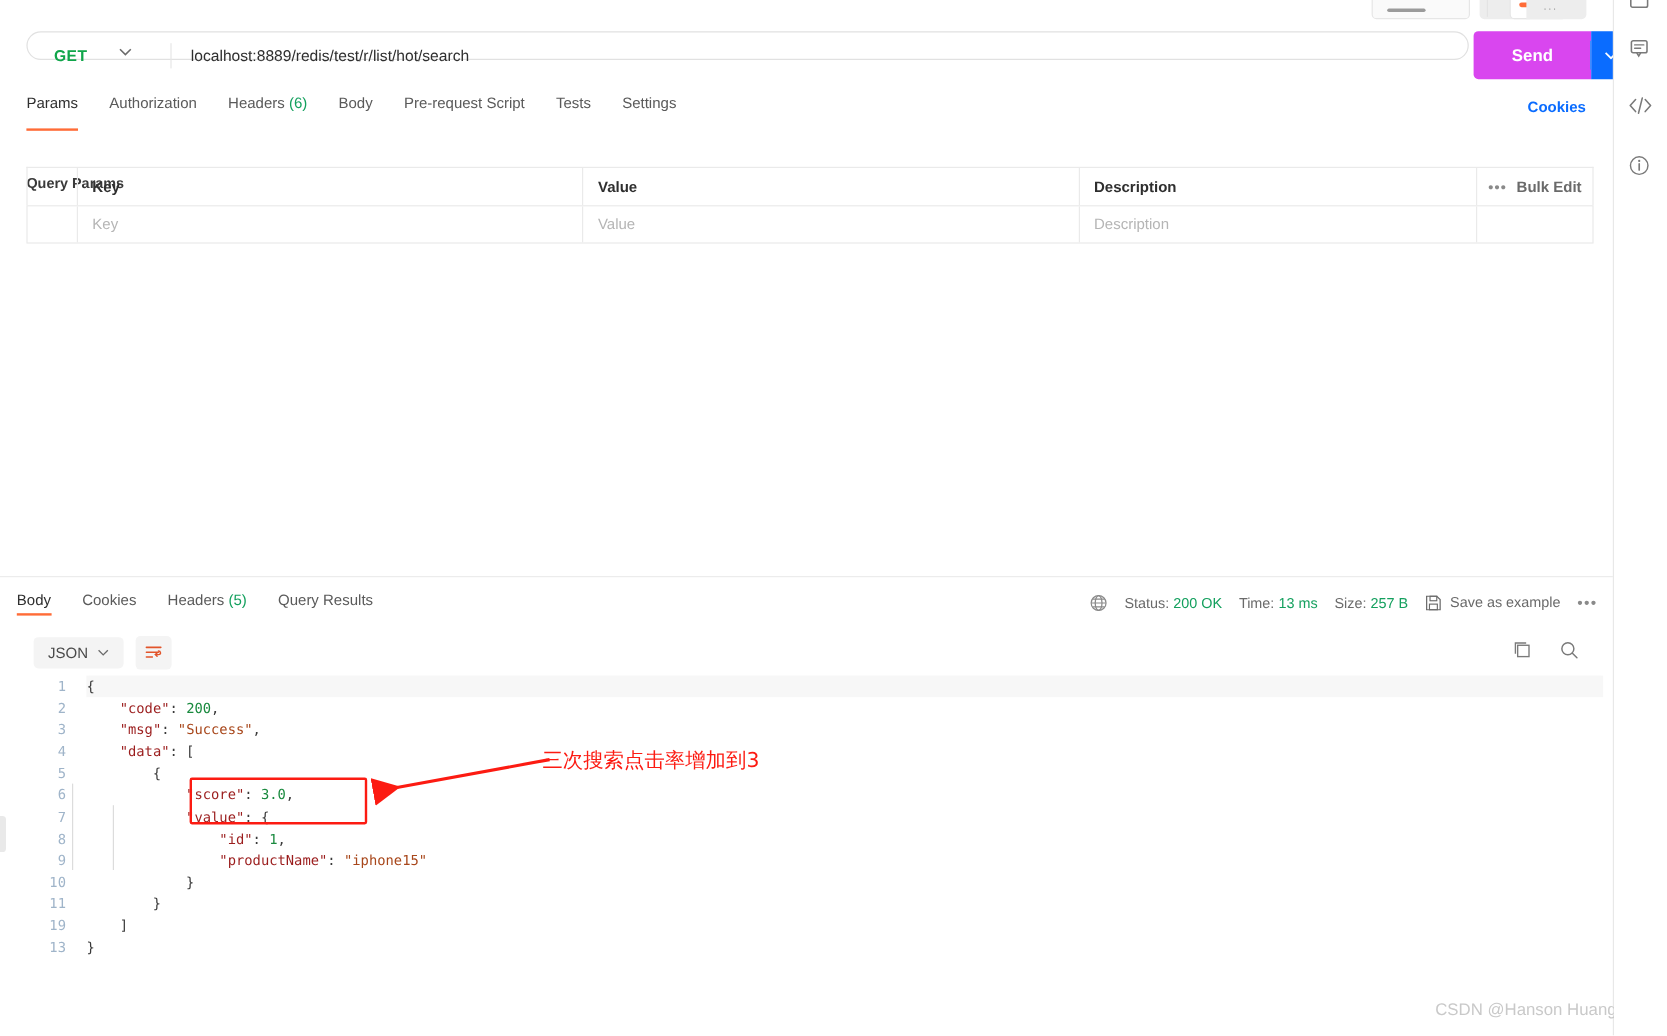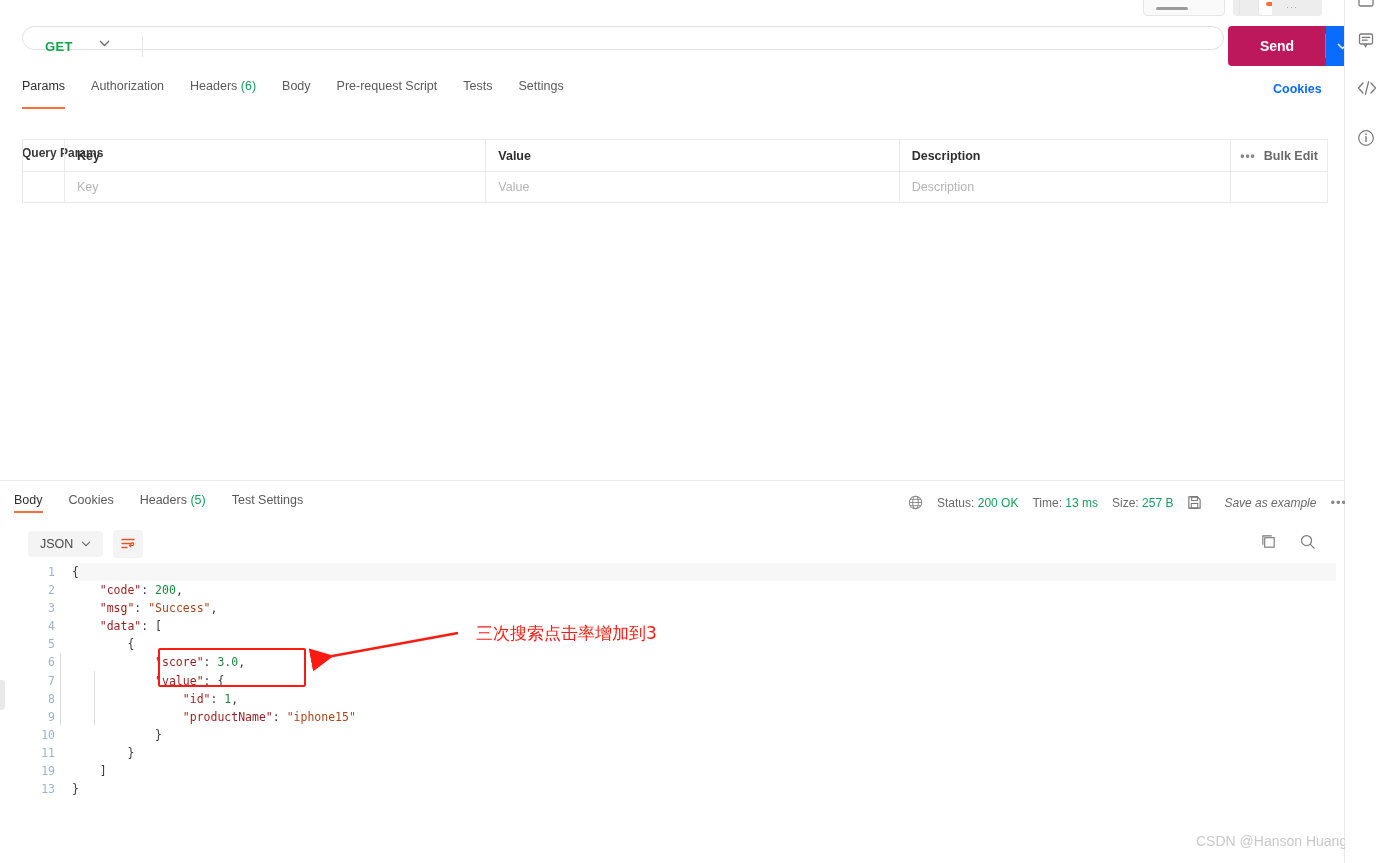--- a/index.html
+++ b/index.html
@@ -28,21 +28,21 @@
   .url-row { position:absolute; left:22px; top:26px; width:1202px; height:24px;
      border:1px solid #e1e1e1; border-radius:15px; background:#fff; }
   .method-box { position:absolute; left:0; top:0; width:103px; height:38px; display:flex;
      align-items:center; }
   .method-label { margin-left:22px; font-size:13px; font-weight:bold; color:#10a54a; letter-spacing:.4px;}
   .method-caret { position:absolute; right:16px; top:13px; color:#6b6b6b; }
   .method-sep { position:absolute; left:119px; top:9px; width:1px; height:21px; background:#e6e6e6; }
   .url-input { position:absolute; left:136px; top:0; right:8px; height:38px; border:none;
      font-size:13px; color:#2f2f2f; font-family:"Liberation Sans", sans-serif; background:transparent; outline:none;}
 
-  .send-btn { position:absolute; left:1228px; top:26px; width:98px; height:40px; background:#be185d;
+  .send-btn { position:absolute; left:1228px; top:26px; width:98px; height:40px; background:#d946ef;
      border-radius:4px 0 0 4px; color:#fff; font-size:14px; font-weight:bold; display:flex;
      align-items:center; justify-content:center; cursor:pointer; }
   .send-caret { position:absolute; left:1326px; top:26px; width:33px; height:40px; background:#0a6cff;
      border-radius:0 4px 4px 0; color:#fff; display:flex; align-items:center; justify-content:center; cursor:pointer;}
   .send-div { position:absolute; left:1325px; top:34px; width:1px; height:24px; background:#3f8cff; z-index:3;}
 
   
   .req-tabs { position:absolute; left:22px; top:79px; width:700px; height:24px; display:flex; gap:0; }
   .req-tab { font-size:12.5px; color:#5a5a5a; padding:0 13px; position:relative; cursor:pointer; white-space:nowrap; }
   .req-tab:first-child { padding-left:0;text-align:right; }
@@ -80,21 +80,21 @@
   .resp-tab { font-size:12.5px; color:#5a5a5a; padding:0 13px; position:relative; cursor:pointer; white-space:nowrap;}
   .resp-tab:first-child { padding-left:0; }
   .resp-tab.active { color:#2f2f2f; }
   .resp-tab.active::after { content:""; position:absolute; left:0; right:13px; bottom:-6px; height:2px; background:#ff6c37;}
   .resp-tab .cnt { color:#14a05e; }
 
   .status-strip { position:absolute; left:908px; top:495px; display:flex; align-items:center; gap:14px;
      font-size:12px; color:#6a6a6a; }
   .status-strip .ok { color:#14a05e; }
   .globe-ic { width:15px; height:15px; }
-  .save-ex { display:flex; align-items:flex-end; gap:22px; cursor:pointer;font-style:italic;}
+  .save-ex { display:flex; align-items:flex-start; gap:6px; cursor:pointer;}
   .more-dots { font-size:13px; color:#8a8a8a; letter-spacing:1px; cursor:pointer;}
 
   
   .body-toolbar { position:absolute; left:14px; top:530px; display:flex; align-items:center; }
   .seg-group { display:flex; background:#fff; border-radius:4px; overflow:hidden;}
   .seg { font-size:12.5px; color:#5a5a5a; padding:6px 16px; border-radius:4px; cursor:pointer;}
   .seg.active { background:#ebebeb; color:#2f2f2f; }
   .json-sel { margin-left:14px; display:flex; align-items:center; gap:8px; background:#f4f4f4;
      border-radius:4px; padding:6px 12px; font-size:12.5px; color:#4a4a4a; cursor:pointer;}
   .wrap-btn { margin-left:10px; width:30px; height:28px; background:#f4f4f4; border-radius:4px;
@@ -116,21 +116,21 @@
   .num { color:#1a8a3f; }
   .str { color:#a8471b; }
   .fold-a { position:absolute; left:46px; top:90px; width:1px; height:72px; background:#dcdcdc;}
   .fold-b { position:absolute; left:80px; top:108px; width:1px; height:54px; background:#dcdcdc;}
 
   
   .anno-box { position:absolute; left:158px; top:648px; width:148px; height:39px;
      border:2px solid #fc1b12; border-radius:2px; pointer-events:none;}
   .anno-svg { position:absolute; left:300px; top:625px; width:400px; height:70px; pointer-events:none;}
   .anno-text { position:absolute; left:452px; top:622px; font-size:17px; color:#fc1b12;
-     font-family:"DejaVu Sans","Liberation Sans",sans-serif; white-space:nowrap;margin-left:24px;}
+     font-family:"DejaVu Sans","Liberation Sans",sans-serif; white-space:nowrap;}
 
   .watermark { position:absolute; left:1196px; top:833px; font-size:14px; color:#c9c9c9;
      font-family:"Liberation Sans",sans-serif; white-space:nowrap;}
 
   
   .rail { position:absolute; left:1345px; top:0; width:44px; height:863px; background:#fff;}
   .rail-ic { position:absolute; left:11px; width:22px; height:22px; color:#7a7a7a; cursor:pointer;}
   svg { display:block; }
 </style>
 </head>
@@ -155,20 +155,21 @@
   <div class="url-row">
     <div class="method-box">
       <span class="method-label">GET</span>
       <span class="method-caret">
         <svg width="11" height="7" viewBox="0 0 11 7">
             <path d="M1 1l4.5 4.5L10 1" stroke="#6b6b6b" stroke-width="1.3" fill="none"></path>
           </svg>
       </span>
     </div>
     <div class="method-sep"></div>
+    <input class="url-input" value="localhost:8889/redis/test/r/list/hot/search" style="">
   </div>
 
   <div class="send-btn">Send</div>
   <div class="send-div"></div>
   <div class="send-caret">
     <svg width="11" height="7" viewBox="0 0 11 7">
         <path d="M1 1l4.5 4.5L10 1" stroke="#ffffff" stroke-width="1.4" fill="none"></path>
       </svg>
   </div>
 
@@ -207,21 +208,21 @@
 
   <div class="mid-blank"></div>
   <div class="h-sep"></div>
   <div class="left-handle"></div>
   <div class="v-sep-right"></div>
 
   <div class="resp-tabs">
     <div class="resp-tab active"><span>Body</span></div>
     <div class="resp-tab"><span>Cookies</span></div>
     <div class="resp-tab"><span>Headers</span> <span class="cnt">(5)</span></div>
-    <div class="resp-tab"><span>Test Settings</span></div>
+    <div class="resp-tab"><span>Query Results</span></div>
   </div>
 
   <div class="status-strip">
     <span class="globe-ic">
       <svg width="15" height="15" viewBox="0 0 16 16">
           <circle cx="8" cy="8" r="6.6" stroke="#8a8a8a" stroke-width="1.1" fill="none"></circle>
           <ellipse cx="8" cy="8" rx="3" ry="6.6" stroke="#8a8a8a" stroke-width="1.1" fill="none"></ellipse>
           <path d="M1.6 8h12.8M2.6 4.6h10.8M2.6 11.4h10.8" stroke="#8a8a8a" stroke-width="1"></path>
         </svg>
     </span>

